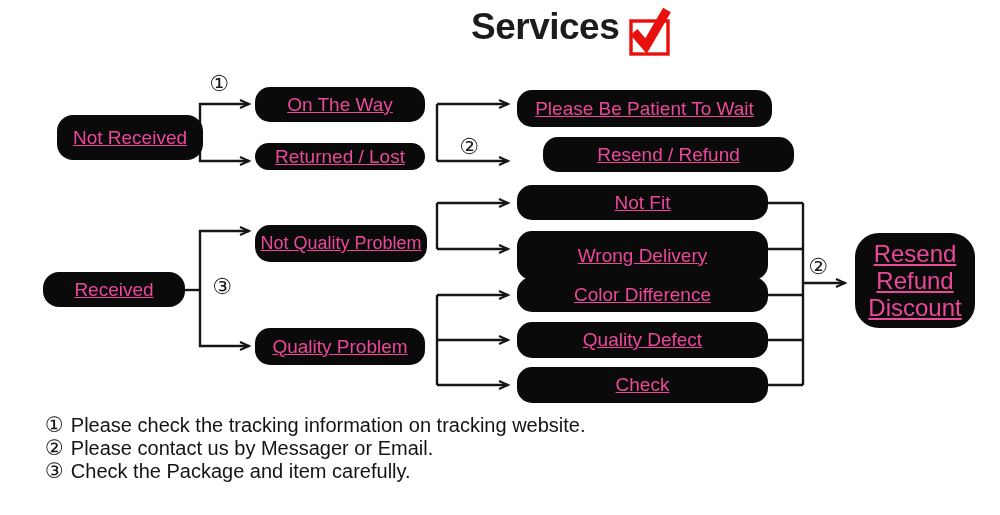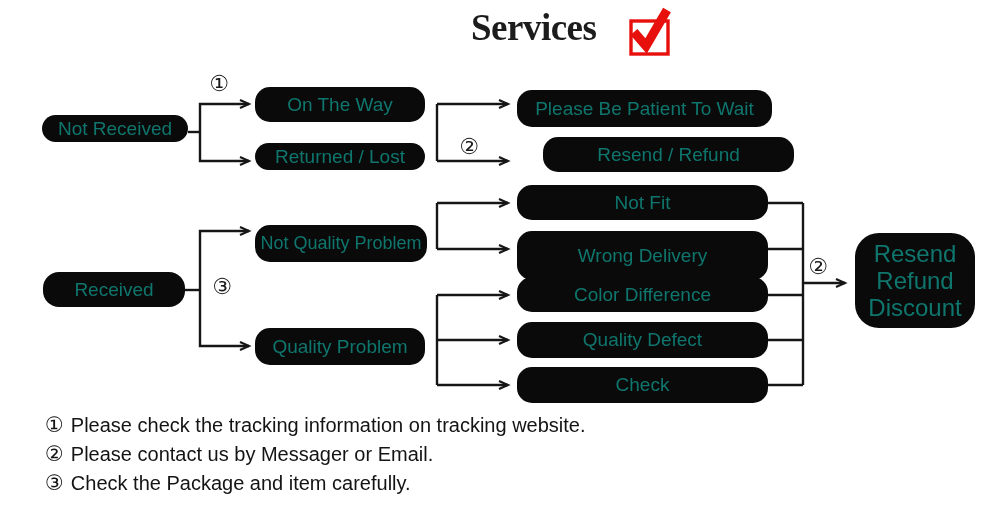--- a/index.html
+++ b/index.html
@@ -18,44 +18,44 @@
   .title {
     position: absolute;
     left: 471px;
     top: 6px;
     margin: 0;
     font-size: 37px;
     font-weight: 700;
     color: #1c1c1c;
     letter-spacing: -0.5px;
     white-space: nowrap;
-    font-family: Liberation Serif, serif;
   }
   .check-icon {
     position: absolute;
     left: 623px;
     top: 1px;
   }
   .wires {
     position: absolute;
     left: 0;
     top: 0;
   }
   .node {
     position: absolute;
     background: #0a0a0a;
-    color: #0f766e;
+    color: #ec4899;
     border-radius: 15px;
     display: flex;
     align-items: center;
     justify-content: center;
     text-align: center;
     font-size: 19px;
     white-space: nowrap;
     z-index: 2;
+    text-decoration: underline;
   }
   .node.small-left { border-radius: 16px; }
   .node.big {
     border-radius: 24px;
     flex-direction: column;
     font-size: 24px;
     line-height: 27px;
     white-space: normal;
   }
   .circ-num {
@@ -67,21 +67,21 @@
     line-height: 24px;
     color: #1a1a1a;
     z-index: 3;
   }
   .notes {
     position: absolute;
     left: 45px;
     top: 414px;
     display: flex;
     flex-direction: column;
-    gap: 7px;
+    gap: 1px;
   }
   .note {
     font-size: 20px;
     line-height: 21px;
     color: #141414;
     white-space: nowrap;
   }
   .note .note-num {
     font-size: 21px;
     margin-right: 7px;
@@ -131,21 +131,21 @@
       <path d="M768 203 H803"></path>
       <path d="M768 249 H803"></path>
       <path d="M768 295 H803"></path>
       <path d="M768 340 H803"></path>
       <path d="M768 385 H803"></path>
       <path d="M803 203 V385"></path>
       <path d="M803 283 H845" marker-end="url(#arrow)"></path>
     </g>
   </svg>
 
-  <div class="node small-left" style="left:42px; top:115px; width:146px; height:27px">Not Received</div>
+  <div class="node small-left" style="left:57px; top:115px; width:146px; height:45px">Not Received</div>
   <div class="node small-left" style="left:43px; top:272px; width:142px; height:35px">Received</div>
 
   <div class="node" style="left:255px; top:87px; width:170px; height:35px">On The Way</div>
   <div class="node" style="left:255px; top:143px; width:170px; height:27px">Returned / Lost</div>
   <div class="node" style="left:255px; top:225px; width:172px; height:37px; font-size:18px">Not Quality Problem</div>
   <div class="node" style="left:255px; top:328px; width:170px; height:37px">Quality Problem</div>
 
   <div class="node" style="left:517px; top:90px; width:255px; height:37px">Please Be Patient To Wait</div>
   <div class="node" style="left:543px; top:137px; width:251px; height:35px">Resend / Refund</div>
   <div class="node" style="left:517px; top:185px; width:251px; height:35px">Not Fit</div>

